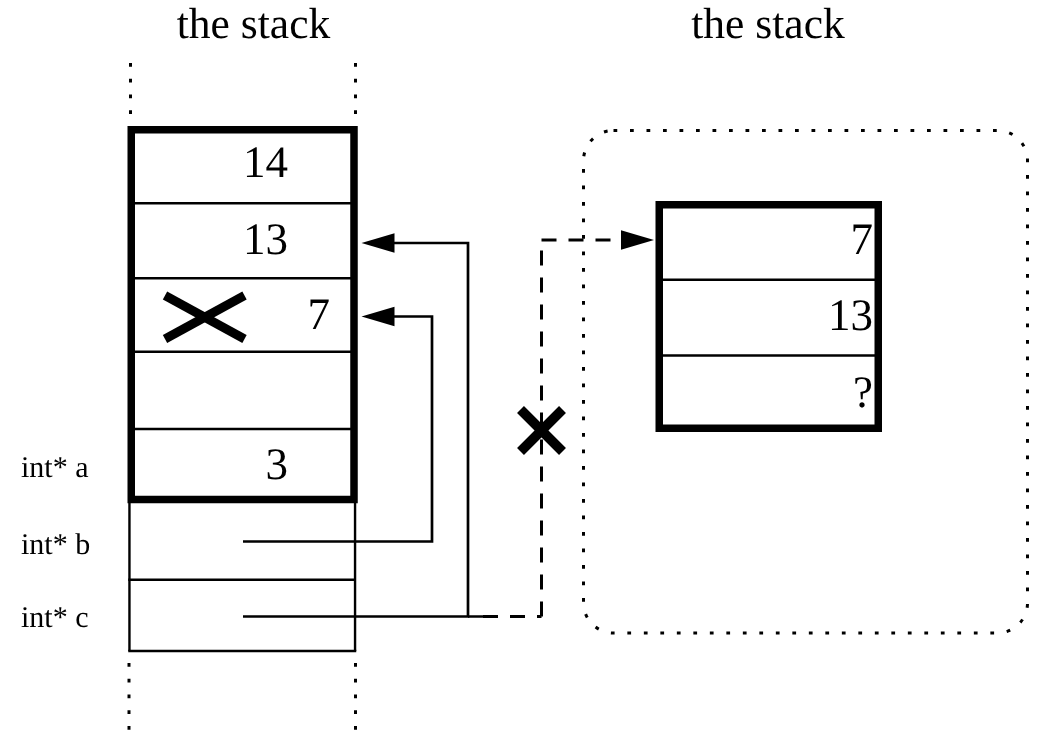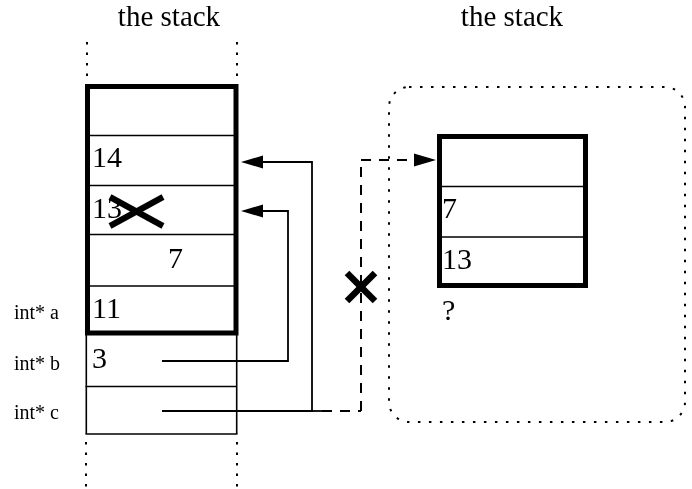--- a/index.html
+++ b/index.html
@@ -9,21 +9,21 @@
     background:#ffffff;
     color:#000000;
     font-family:"Liberation Serif", serif;
     overflow:hidden;
   }
   .layer { position:absolute; left:0; top:0; }
   .txt { position:absolute; white-space:nowrap; }
   .title { font-size:29px; line-height:32px; width:210px; text-align:center; top:0; }
   .stack-title { left:64px; }
   .heap-title  { left:407px; }
-  .cellval { font-size:30px; line-height:34px; text-align:left;margin-top:48px; }
+  .cellval { font-size:30px; line-height:34px; text-align:right; }
   .sv { left:92px; width:100px; }
   .sv-14 { top:92px; }
   .sv-13 { top:143px; }
   .sv-12 { left:110px; width:52px; top:193px; }
   .sv-7n { left:168px; width:52px; top:193px; }
   .sv-11 { top:243px; }
   .sv-10 { top:293px; }
   .hv { left:442px; width:140px; }
   .hv-0 { top:143px; }
   .hv-1 { top:194px; }
@@ -82,21 +82,20 @@
     <line x1="440" y1="186.5" x2="585" y2="186.5" stroke="#000" stroke-width="1.6"></line>
     <line x1="440" y1="237" x2="585" y2="237" stroke="#000" stroke-width="1.6"></line>
   </svg>
 
   <div class="txt title stack-title">the stack</div>
   <div class="txt title heap-title">the stack</div>
 
   <div class="txt cellval sv sv-14">14</div>
   <div class="txt cellval sv sv-13">13</div>
   <div class="txt cellval sv-7n">7</div>
-  <div class="txt cellval sv sv-11">11</div>
   <div class="txt cellval sv sv-10">3</div>
 
   <div class="txt ptrlabel pl-a">int* a</div>
   <div class="txt ptrlabel pl-c">int* c</div>
   <div class="txt ptrlabel pl-b">int* b</div>
 
   <div class="txt cellval hv hv-0">7</div>
   <div class="txt cellval hv hv-1">13</div>
   <div class="txt cellval hv hv-2">?</div>
 

